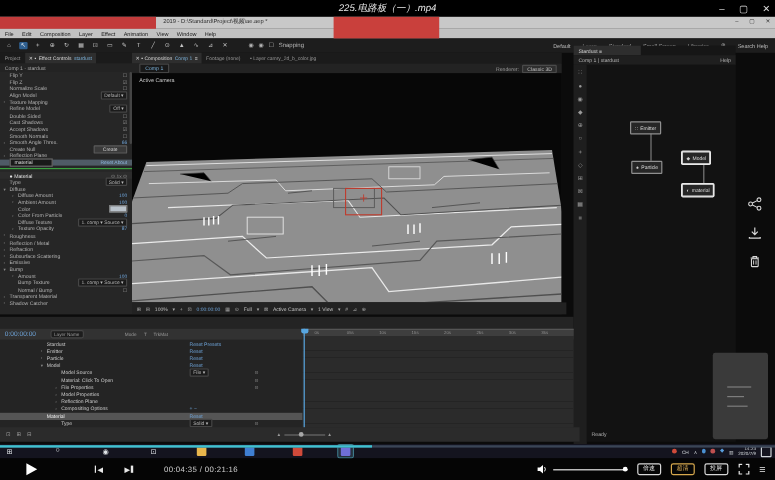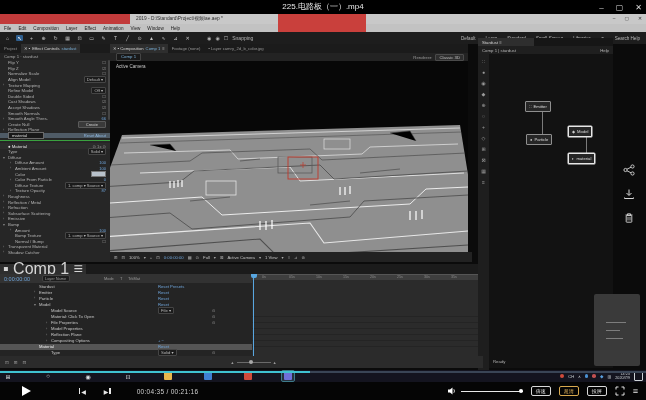--- a/index.html
+++ b/index.html
@@ -2,21 +2,21 @@
 <html><head>
 <meta charset="utf-8">
 <style>
   html,body{margin:0;padding:0;background:#000;}
   .stage{position:relative;width:646px;height:400px;background:#000;overflow:hidden;
     font-family:"Liberation Sans","DejaVu Sans",sans-serif;-webkit-font-smoothing:antialiased;}
   .abs{position:absolute;}
 
   
   .p-titlebar{left:0;top:0;width:646px;height:14px;background:#000;}
-  .p-title{width:100%;text-align:center;color:#e8e8e8;font-size:8px;line-height:14px;}
+  .p-title{width:100%;text-align:center;color:#e8e8e8;font-size:8px;line-height:14px;font-style:italic;}
   .p-winctl{right:4px;top:0;height:14px;display:flex;gap:12px;align-items:center;color:#ddd;font-size:8px;}
   .p-winctl span{cursor:default;}
 
   
   .video{left:0;top:14px;width:646px;height:368px;background:#0b0b0b;}
 
   
   .ae-title{left:0;top:0;width:646px;height:10px;background:#c8c8c8;color:#2c2c2c;font-size:4.8px;line-height:10px;}
   .ae-title-text{left:136px;top:0;}
   .ae-winctl{right:4px;top:0;display:flex;gap:9px;font-size:4.8px;color:#333;line-height:10px;}
@@ -592,23 +592,20 @@
         </div>
         <div class="node n-material selected">
           <span class="nicon">◐</span>
           <span>material</span>
         </div>
         <div class="abs sd-status">Ready</div>
       </div>
     </div>
 
     <div class="abs timeline">
-      <div class="tl-tab">
-        <span class="tab-active">▪ Comp 1 ≡</span>
-      </div>
       <div class="abs tl-head">
         <span class="tl-tc">0:00:00:00</span>
         <span class="tl-search"></span>
       </div>
       <span class="abs tl-col" style="left:45px;">Layer Name</span>
       <span class="abs tl-col" style="left:104px;">Mode</span>
       <span class="abs tl-col" style="left:120px;">T</span>
       <span class="abs tl-col" style="left:128px;">TrkMat</span>
       <div class="abs tl-ruler"></div>
       <div class="abs workarea"></div>

